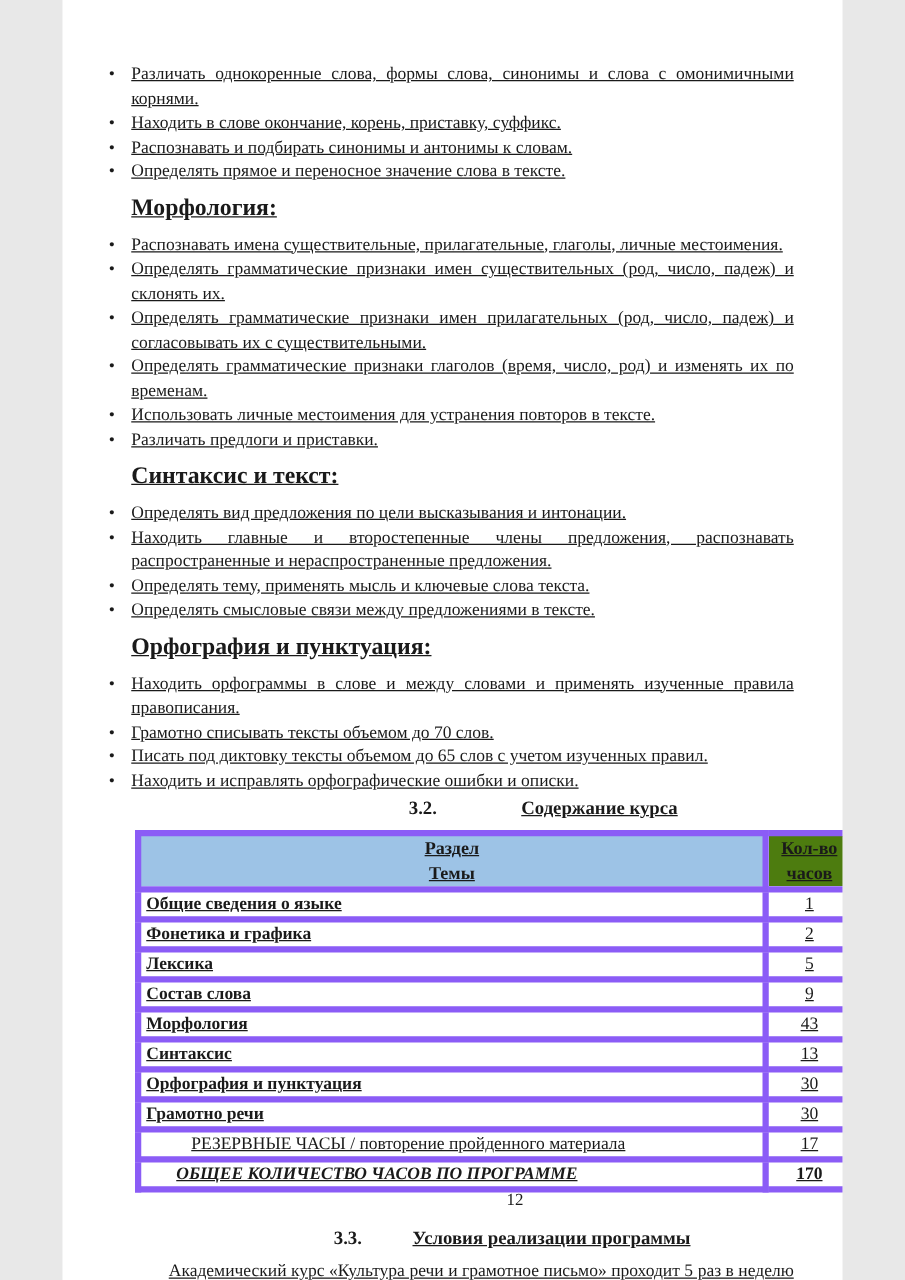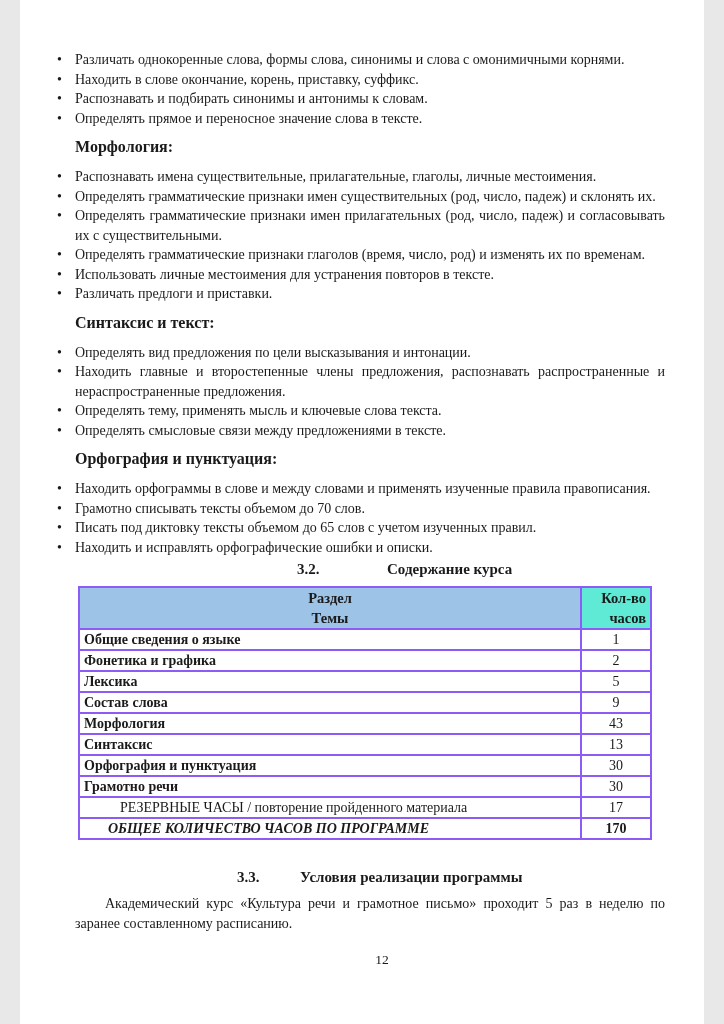--- a/index.html
+++ b/index.html
@@ -1,45 +1,46 @@
 <!DOCTYPE html>
 <html><head>
 <meta charset="utf-8">
 <style>
   * { margin: 0; padding: 0; box-sizing: border-box; }
   html, body { background: #e8e8e8; }
   .page {
     position: relative;
-    width: 684px;
+    width: 624px;
     height: 1024px;
     margin: 0 auto;
     background: #ffffff;
     color: #1a1a1a;
     font-family: "Liberation Serif", "DejaVu Serif", serif;
     font-size: 14px;
     line-height: 19.5px;
     padding: 50px 39px 0 55px;
     overflow: hidden;
+    text-decoration: underline;
   }
   ul.doc-list {
     list-style: none;
     text-align: justify;
   }
   ul.doc-list li {
     position: relative;
   }
   ul.doc-list li::before {
     content: "\2022";
     position: absolute;
     left: -18px;
     top: 0;
   }
   .section-heading {
     font-weight: bold;
-    font-size: 16px;
+    font-size: 19px;
     line-height: 20px;
     margin: 9px 0 10px 0;
   }
   .num-heading {
     font-weight: bold;
     font-size: 15px;
     line-height: 22px;
     white-space: nowrap;
   }
   .num-heading .h-num { display: inline-block; }
@@ -47,21 +48,21 @@
   .h32 .h-num { width: 90px; }
   .h33 { padding-left: 162px; margin: 26px 0 6px 0; }
   .h33 .h-num { width: 63px; }
   table.course-table {
     border-collapse: collapse;
     width: 572px;
     margin-left: 3px;
     table-layout: fixed;
   }
   table.course-table td, table.course-table th {
-    border: 2px solid #8b5cf6;
+    border: 5px solid #8b5cf6;
     font-size: 14px;
     line-height: 19px;
     padding: 0 4px;
     vertical-align: middle;
     overflow: hidden;
     white-space: nowrap;
   }
   table.course-table th {
     height: 42px;
     line-height: 20px;
@@ -137,21 +138,21 @@
     <colgroup>
         <col class="col-label">
         <col class="col-hours">
       </colgroup>
     <thead>
       <tr>
         <th style="background: rgb(157, 195, 230);">
           <div>Раздел</div>
           <div>Темы</div>
         </th>
-        <th style="background: #5eead4; text-align: right;">
+        <th style="background: #4d7c0f;">
           <div>Кол-во</div>
           <div>часов</div>
         </th>
       </tr>
     </thead>
     <tbody>
       <tr class="row-bold">
         <td class="lbl">Общие сведения о языке</td>
         <td class="hrs">1</td>
       </tr>

